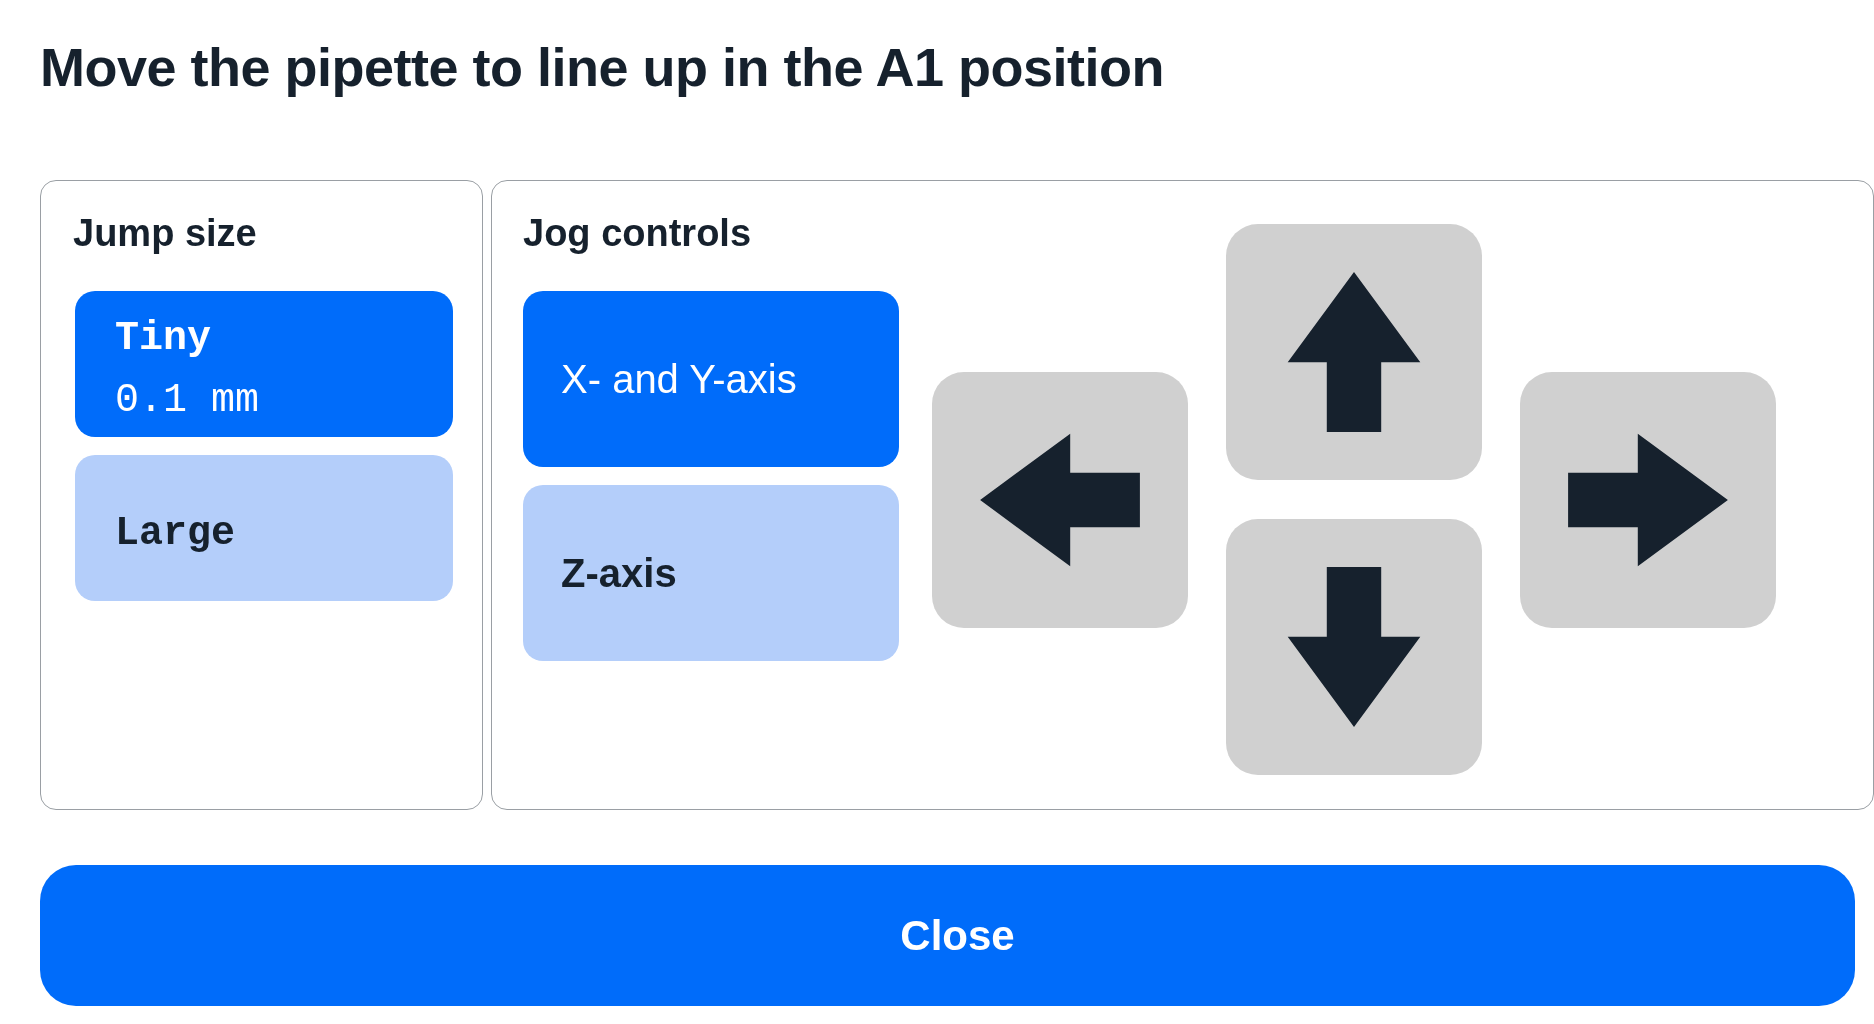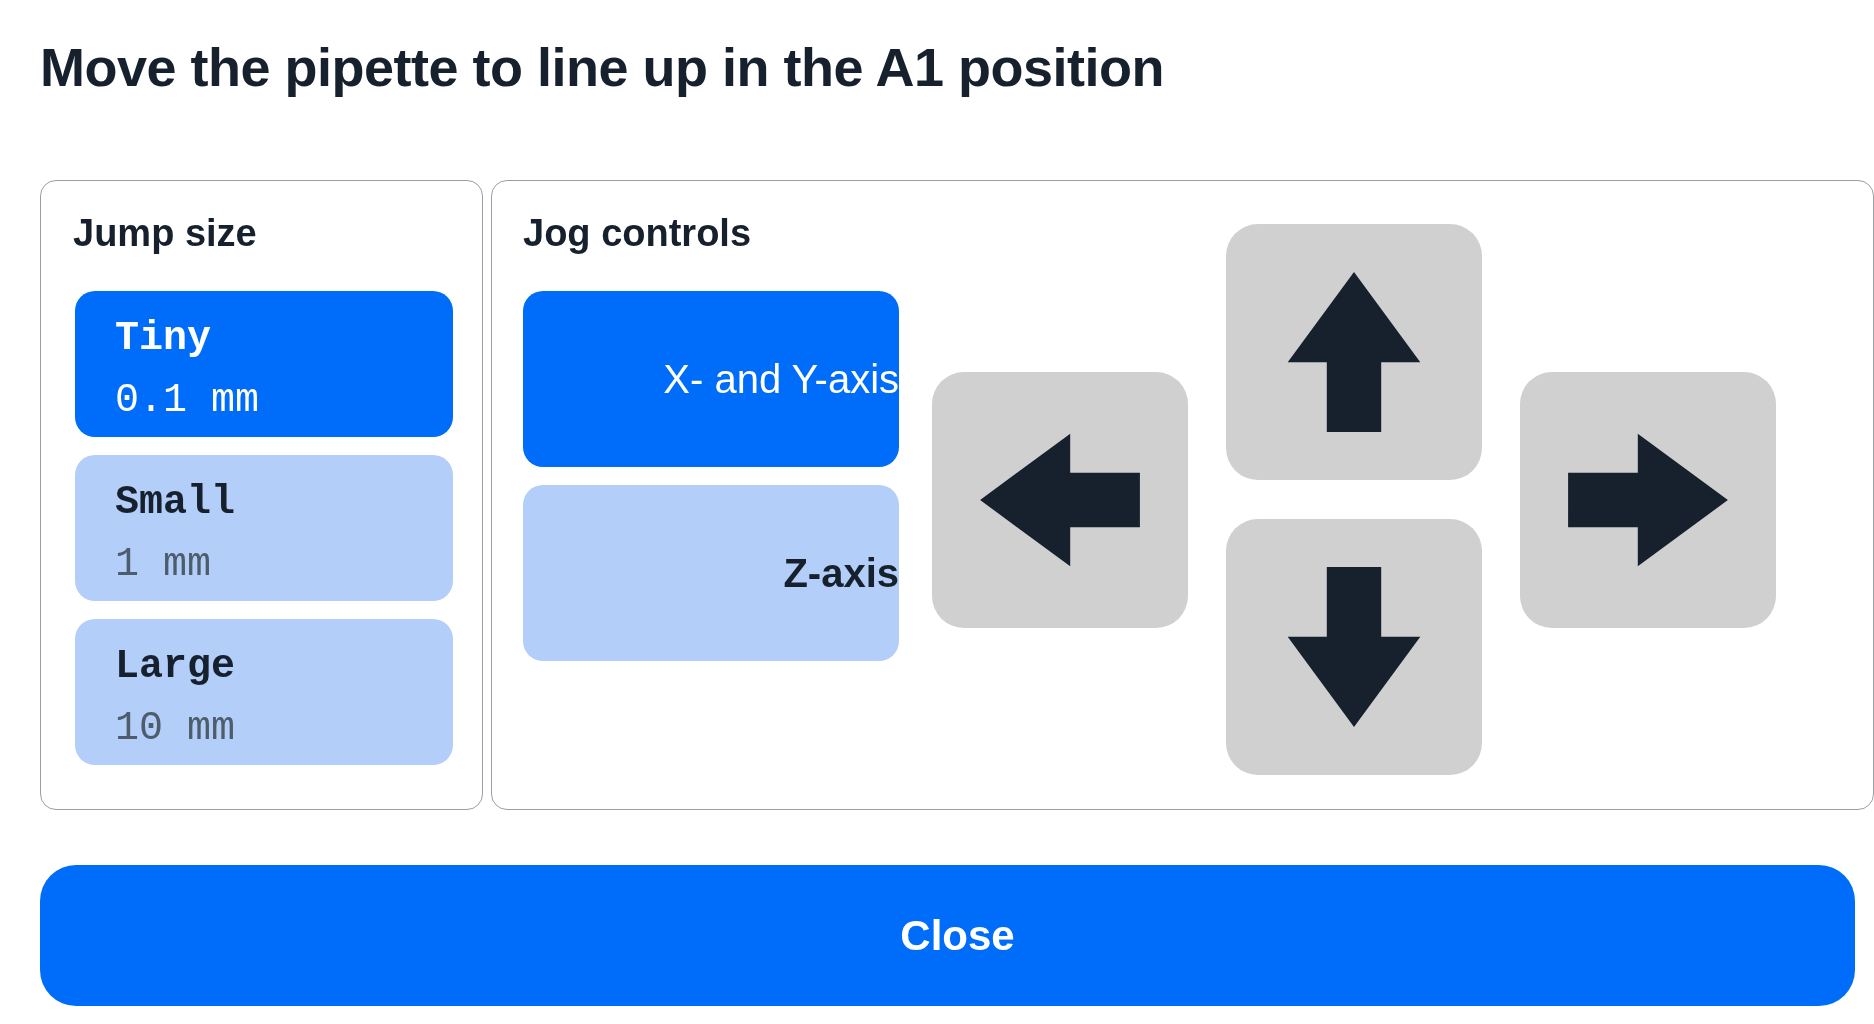--- a/index.html
+++ b/index.html
@@ -90,21 +90,21 @@
     top:30px;
   }
   .axis-btn{
     position:absolute;
     left:31px;
     width:376px;
     height:176px;
     border:none;
     border-radius:20px;
     background:var(--light_blue);
-    text-align:right;
+    text-align:left;
     padding-left:38px;
     font-family:"Liberation Sans", sans-serif;
     font-size:40px;
     font-weight:400;
     color:var(--dark);
     cursor:pointer;
   }
   .axis-btn.selected{background:var(--blue);color:var(--white);}
   .axis-xy{top:110px;}
   .axis-z{top:304px;font-weight:bold;}
@@ -158,28 +158,23 @@
   <div class="cards">
 
     <section class="card card-jump">
       <div class="section-label">Jump size</div>
 
       <button class="jump-opt selected">
         <span class="opt-name">Tiny</span>
         <span class="opt-value">0.1 mm</span>
       </button>
 
-      <button class="jump-opt">
-        <span class="opt-name">Small</span>
-        <span class="opt-value">1 mm</span>
-      </button>
 
       <button class="jump-opt">
         <span class="opt-name">Large</span>
-        <span class="opt-value">10 mm</span>
       </button>
     </section>
 
     <section class="card card-jog">
       <div class="section-label">Jog controls</div>
 
       <button class="axis-btn axis-xy selected">
         <span>X- and Y-axis</span>
       </button>
 

